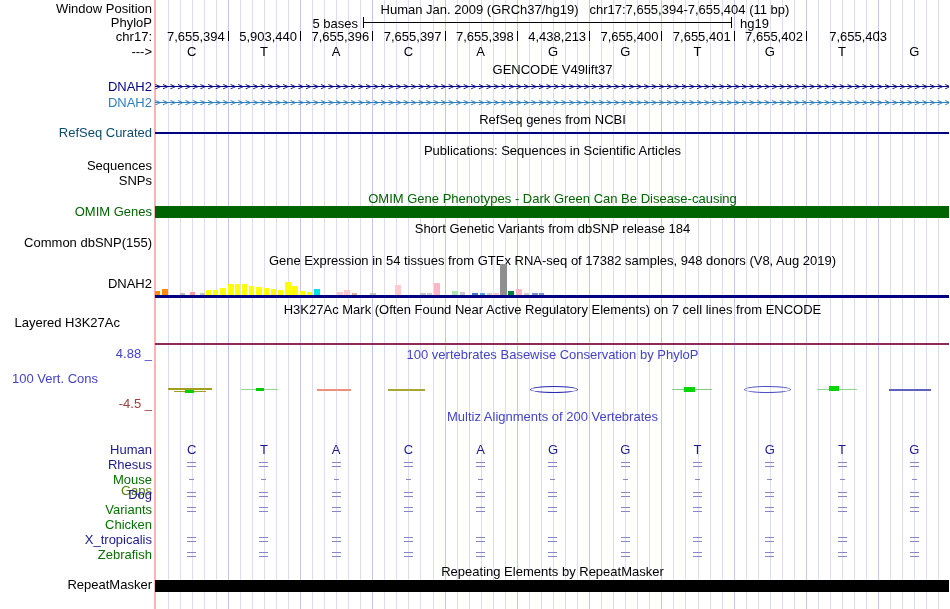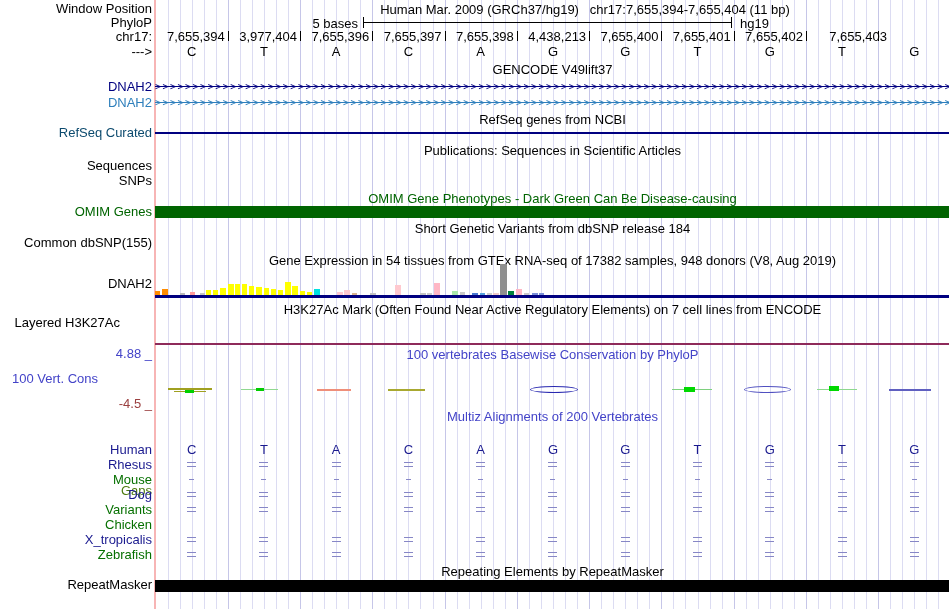--- a/index.html
+++ b/index.html
@@ -95,35 +95,35 @@
       <div class="grid" style="left: 890.245px; background: rgb(220, 220, 242);"></div>
       <div class="grid" style="left: 902.29px; background: rgb(220, 220, 242);"></div>
       <div class="grid" style="left: 914.335px; background: rgb(220, 220, 242);"></div>
       <div class="grid" style="left: 926.38px; background: rgb(220, 220, 242);"></div>
       <div class="grid" style="left: 938.425px; background: rgb(220, 220, 242);"></div>
     </div>
   <div class="pinkline" style="background: rgb(247, 181, 181);"></div>
 
   <div class="lbl" style="top:2px">Window Position</div>
   <div class="abs" style="top:2px;left:155px;width:860px;text-align:center;white-space:nowrap">
-    <span>Human Mar. 2009 (GRCh37/hg19)</span><span>&nbsp;&nbsp;&nbsp;</span><span>chr17:7,655,394-7,655,404 (11 bp)</span>
+    <span>Human Jan. 2009 (GRCh37/hg19)</span><span>&nbsp;&nbsp;&nbsp;</span><span>chr17:7,655,394-7,655,404 (11 bp)</span>
   </div>
 
   <div class="lbl" style="top:16px">PhyloP</div>
   <div class="abs" style="top:16px;left:155px;width:203px;text-align:right">5 bases</div>
   <div class="hline" style="left:363px;top:22px;width:368px;height:1px;background:#000"></div>
   <div class="hline" style="left:363px;top:17px;width:1px;height:11px;background:#000"></div>
   <div class="hline" style="left:731px;top:17px;width:1px;height:11px;background:#000"></div>
   <div class="abs" style="top:16px;left:740px;white-space:nowrap">hg19</div>
 
   <div class="lbl" style="top:30px">chr17:</div>
   <div id="ruler">
       <div class="coord" style="left: 154.77px; top: 30px; width: 70px;">7,655,394</div>
       <div class="tick" style="left: 227.77px; top: 31px;"></div>
-      <div class="coord" style="left: 227.04px; top: 30px; width: 70px;">3,977,404</div>
+      <div class="coord" style="left: 227.04px; top: 30px; width: 70px;">5,903,440</div>
       <div class="tick" style="left: 300.04px; top: 31px;"></div>
       <div class="coord" style="left: 299.31px; top: 30px; width: 70px;">7,655,396</div>
       <div class="tick" style="left: 372.31px; top: 31px;"></div>
       <div class="coord" style="left: 371.58px; top: 30px; width: 70px;">7,655,397</div>
       <div class="tick" style="left: 444.58px; top: 31px;"></div>
       <div class="coord" style="left: 443.85px; top: 30px; width: 70px;">7,655,398</div>
       <div class="tick" style="left: 516.85px; top: 31px;"></div>
       <div class="coord" style="left: 516.12px; top: 30px; width: 70px;">4,438,213</div>
       <div class="tick" style="left: 589.12px; top: 31px;"></div>
       <div class="coord" style="left: 588.39px; top: 30px; width: 70px;">7,655,400</div>

